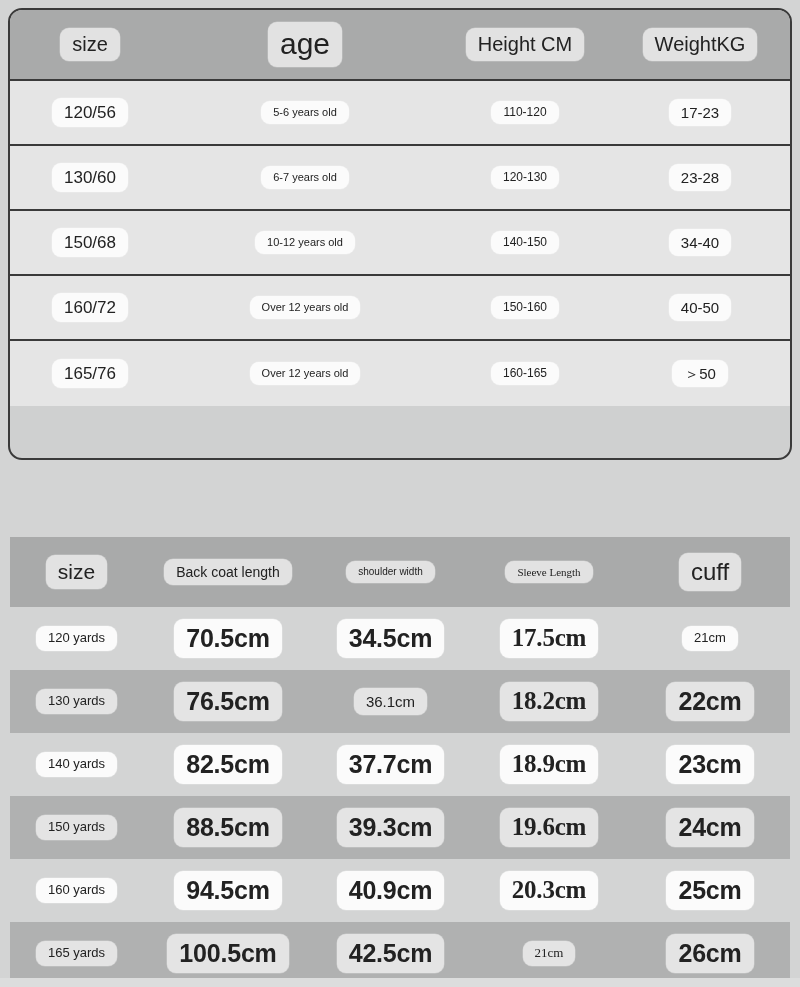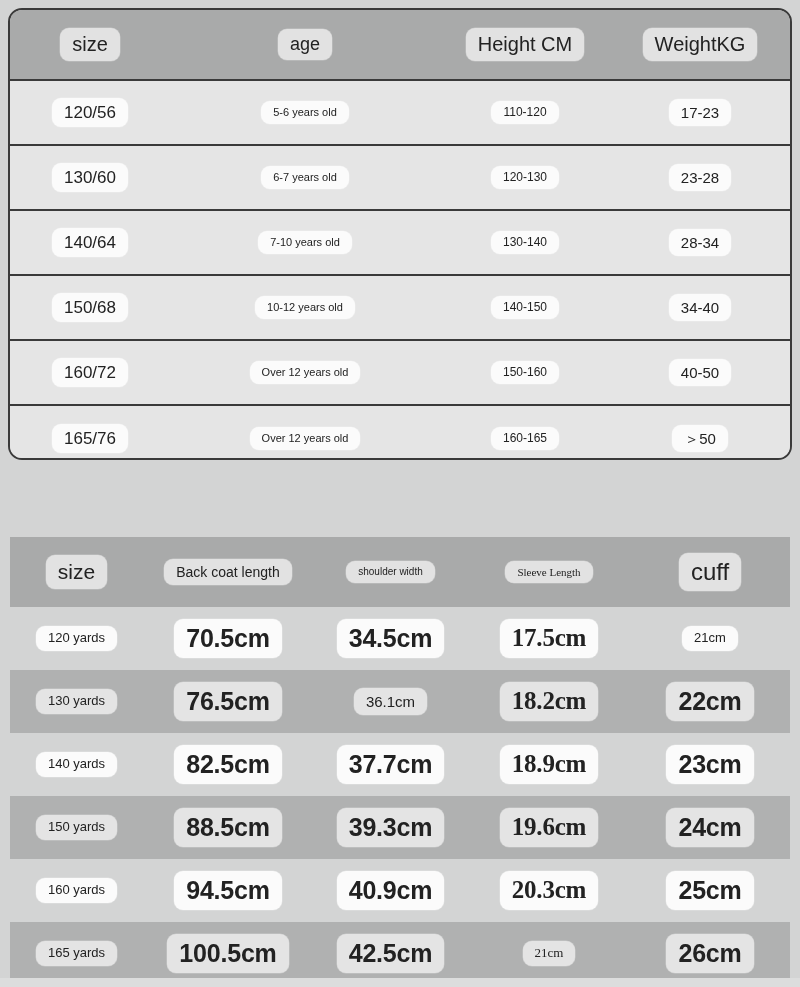--- a/index.html
+++ b/index.html
@@ -64,21 +64,21 @@
     justify-content: center;
     align-items: center;
   }
   .t1-c0 { width: 160px; }
   .t1-c1 { width: 270px; }
   .t1-c2 { width: 170px; }
   .t1-c3 { width: 180px; }
 
   .t1-head .chip { background: #e2e2e2; }
   .t1-head .h-size   { font-size: 20px; }
-  .t1-head .h-age    { font-size: 18px; }
+  .t1-head .h-age    { font-size: 30px; }
   .t1-head .h-height { font-size: 20px; }
   .t1-head .h-weight { font-size: 20px; }
 
   .t1-row .chip { background: #fbfbfb; }
   .t1-row .v-size   { font-size: 17px; }
   .t1-row .v-age    { font-size: 11px; }
   .t1-row .v-height { font-size: 12px; }
   .t1-row .v-weight { font-size: 15px; }
 
   
@@ -181,52 +181,38 @@
         <span class="chip v-age">6-7 years old</span>
       </div>
     <div class="t1-c t1-c2">
         <span class="chip v-height">120-130</span>
       </div>
     <div class="t1-c t1-c3">
         <span class="chip v-weight">23-28</span>
       </div>
   </div>
 
+
   <div class="t1-row">
     <div class="t1-c t1-c0">
-        <span class="chip v-size">140/64</span>
-      </div>
-    <div class="t1-c t1-c1">
-        <span class="chip v-age">7-10 years old</span>
-      </div>
-    <div class="t1-c t1-c2">
-        <span class="chip v-height">130-140</span>
-      </div>
-    <div class="t1-c t1-c3">
-        <span class="chip v-weight">28-34</span>
+        <span class="chip v-size">150/68</span>
+      </div>
+    <div class="t1-c t1-c1">
+        <span class="chip v-age">10-12 years old</span>
+      </div>
+    <div class="t1-c t1-c2">
+        <span class="chip v-height">140-150</span>
+      </div>
+    <div class="t1-c t1-c3">
+        <span class="chip v-weight">34-40</span>
       </div>
   </div>
 
   <div class="t1-row">
     <div class="t1-c t1-c0">
-        <span class="chip v-size">150/68</span>
-      </div>
-    <div class="t1-c t1-c1">
-        <span class="chip v-age">10-12 years old</span>
-      </div>
-    <div class="t1-c t1-c2">
-        <span class="chip v-height">140-150</span>
-      </div>
-    <div class="t1-c t1-c3">
-        <span class="chip v-weight">34-40</span>
-      </div>
-  </div>
-
-  <div class="t1-row">
-    <div class="t1-c t1-c0">
         <span class="chip v-size">160/72</span>
       </div>
     <div class="t1-c t1-c1">
         <span class="chip v-age">Over 12 years old</span>
       </div>
     <div class="t1-c t1-c2">
         <span class="chip v-height">150-160</span>
       </div>
     <div class="t1-c t1-c3">
         <span class="chip v-weight">40-50</span>

